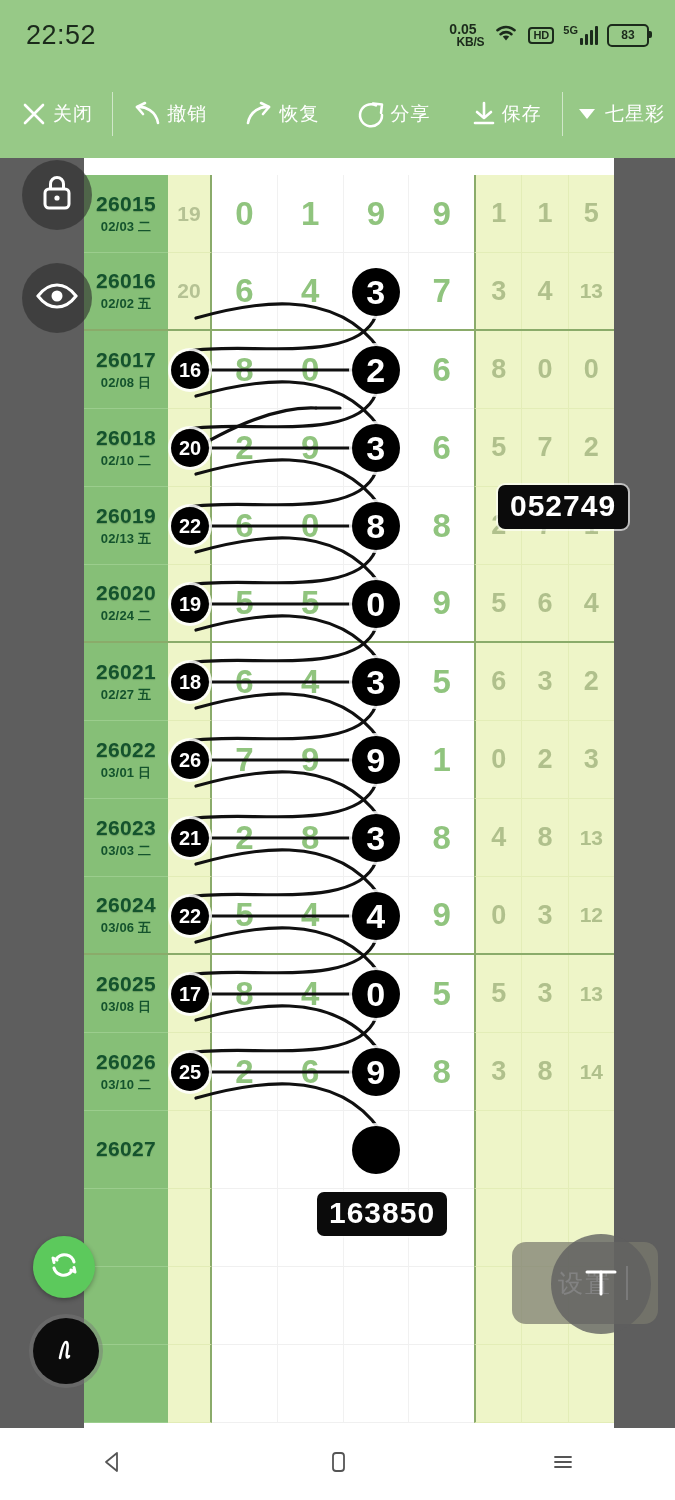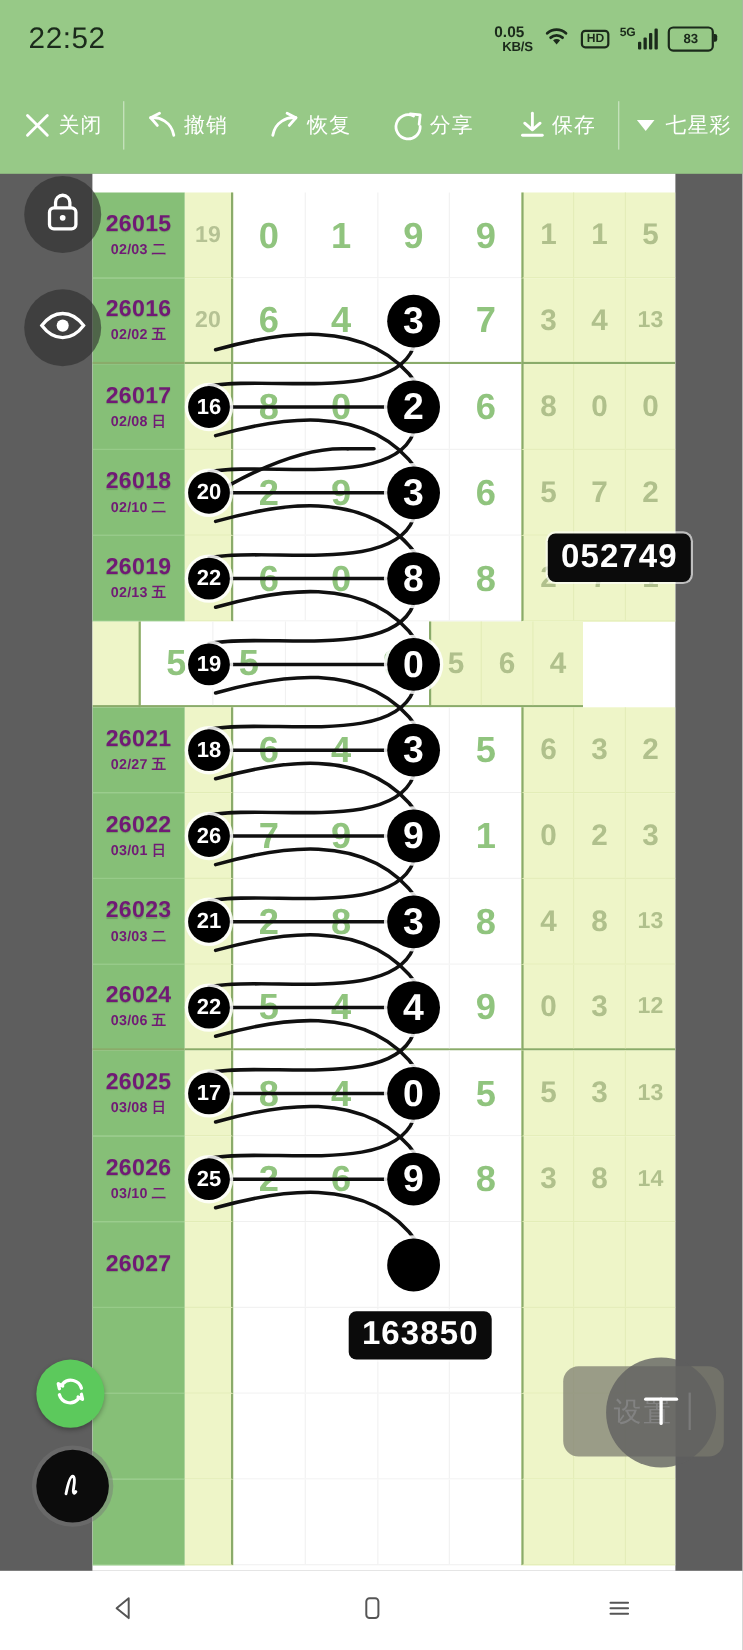--- a/index.html
+++ b/index.html
@@ -48,21 +48,21 @@
   .tb-item .glyph{height:30px;display:flex;align-items:center;justify-content:center;}
   .tb-item .lbl{font-size:19px;color:#fff;letter-spacing:1px;}
   .tb-div{width:1px;height:44px;background:rgba(255,255,255,.55);}
   
   #sheet{
     position:absolute;left:84px;top:158px;width:530px;height:1270px;
     background:#fff;overflow:hidden;
   }
   .row{position:absolute;left:0;width:530px;height:78px;display:flex;}
   .c-issue{
-    width:84px;background:#86bf77;color:#701a75;
+    width:84px;background:#86bf77;color:#14532d;
     display:flex;flex-direction:column;align-items:center;justify-content:center;
     box-sizing:border-box;border-bottom:1px solid #9bcd8d;
   }
   .c-issue .no{font-size:21px;font-weight:700;letter-spacing:.3px;text-shadow:0 1px 1px rgba(0,0,0,.18);}
   .c-issue .dt{font-size:13px;font-weight:700;margin-top:2px;letter-spacing:.2px;}
   .c-sum{
     width:44px;background:#eef5c8;display:flex;align-items:center;justify-content:center;
     box-sizing:border-box;border-right:2px solid #8aab6a;border-bottom:1px solid #e2ecb6;
     position:relative;
   }
@@ -374,20 +374,24 @@
           </div>
           <div class="cell">
             <span>7</span>
           </div>
           <div class="cell">
             <span>1</span>
           </div>
         </div>
       </div>
       <div class="row" style="top: 407px;">
+        <div class="c-issue sep-strong">
+          <div class="no">26020</div>
+          <div class="dt">02/24 二</div>
+        </div>
         <div class="c-sum sep-strong"></div>
         <div class="c-nums sep-strong">
           <div class="cell">
             <span>5</span>
           </div>
           <div class="cell">
             <span>5</span>
           </div>
           <div class="cell"></div>
           <div class="cell">

